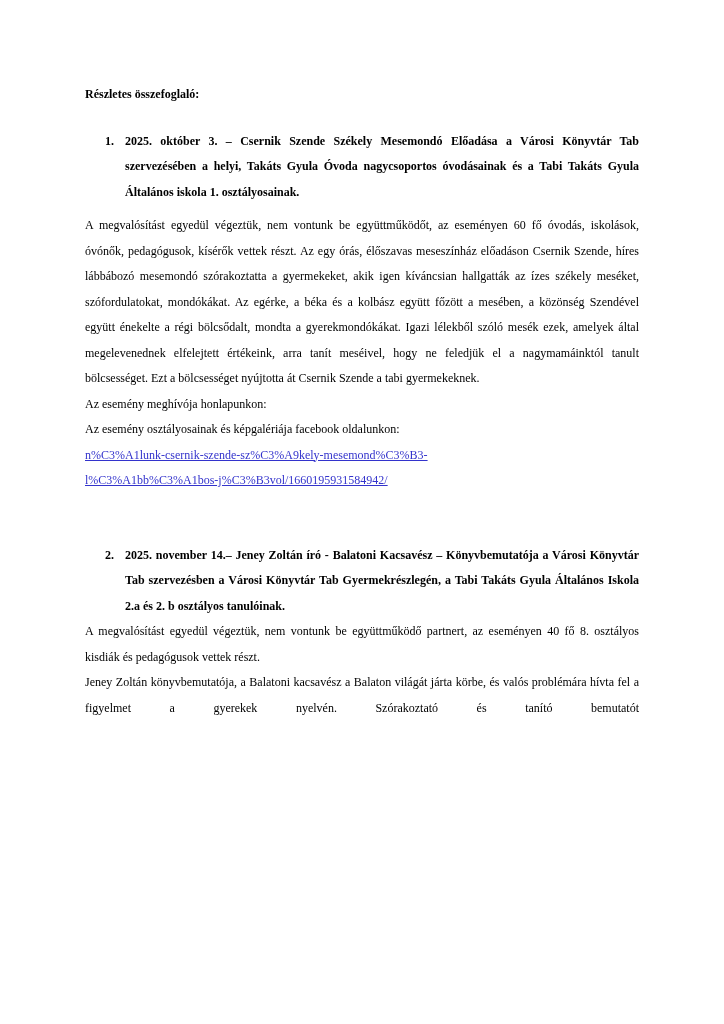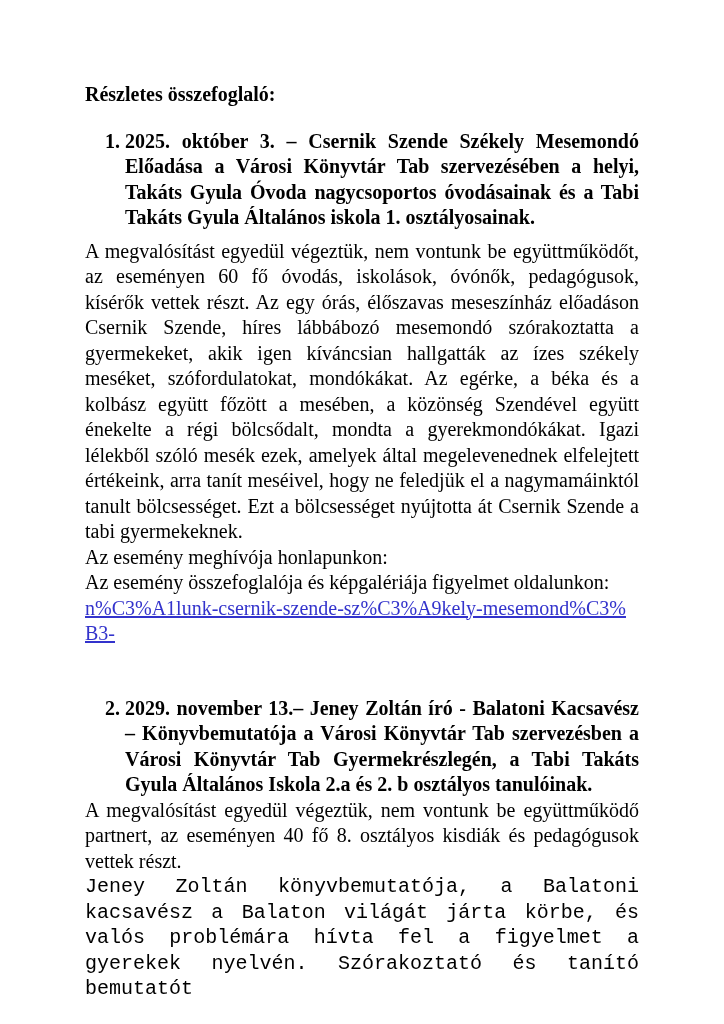--- a/index.html
+++ b/index.html
@@ -13,21 +13,21 @@
     overflow: hidden;
   }
   .page {
     width: 724px; height: 1024px;
     padding: 82px 85px 0 85px;
     background: #ffffff;
     overflow: hidden;
   }
   .page p, .page .list-item { 
     margin: 0;
-    font-size: 20px;
+    font-size: 12px;
     line-height: 25.5px;
   }
   .heading { font-weight: bold; }
   .intro { margin-top: 28px; }
   .list-item {
     display: flex;
     font-weight: bold;
   }
   .list-item.first  { margin-top: 21px; }
   .list-item.second { margin-top: 49px; }
@@ -38,21 +38,21 @@
   }
   .list-text {
     flex: 1 1 auto;
     text-align: justify;
   }
   .para { text-align: justify; }
   .para.after-list { margin-top: 8px; }
   .label1 { margin-top: 15px; }
   .label2 { margin-top: 28px; }
   .para2a { margin-top: 27px; }
-  .para2b { text-align: justify; text-align-last: justify; font-family: Liberation Mono, monospace; }
+  .para2b { text-align: justify; text-align-last: justify; }
   a.doc-link {
     color: var(--link-color);
     text-decoration: underline;
     word-break: break-all;
     cursor: pointer;
   }
   .link-line { display: block; }
 </style>
 </head>
 <body>
@@ -65,30 +65,31 @@
   <div class="list-item first">
     <span class="list-num">1.</span>
     <div class="list-text">2025. október 3. – Csernik Szende Székely Mesemondó Előadása a Városi Könyvtár Tab szervezésében a helyi, Takáts Gyula Óvoda nagycsoportos óvodásainak és a Tabi Takáts Gyula Általános iskola 1. osztályosainak.</div>
   </div>
 
   <p class="para after-list">A megvalósítást egyedül végeztük, nem vontunk be együttműködőt, az eseményen 60 fő óvodás, iskolások, óvónők, pedagógusok, kísérők vettek részt. Az egy órás, élőszavas meseszínház előadáson Csernik Szende, híres lábbábozó mesemondó szórakoztatta a gyermekeket, akik igen kíváncsian hallgatták az ízes székely meséket, szófordulatokat, mondókákat. Az egérke, a béka és a kolbász együtt főzött a mesében, a közönség Szendével együtt énekelte a régi bölcsődalt, mondta a gyerekmondókákat. Igazi lélekből szóló mesék ezek, amelyek által megelevenednek elfelejtett értékeink, arra tanít meséivel, hogy ne feledjük el a nagymamáinktól tanult bölcsességet. Ezt a bölcsességet nyújtotta át Csernik Szende a tabi gyermekeknek.</p>
 
   <p class="label1">Az esemény meghívója honlapunkon:</p>
 
 
-  <p class="label2">Az esemény összefoglalója és képgalériája figyelmet oldalunkon:</p>
+  <p class="label2">Az esemény osztályosainak és képgalériája facebook oldalunkon:</p>
 
   <p class="linkline">
     <a class="doc-link" href="#">
       <span class="link-line">n%C3%A1lunk-csernik-szende-sz%C3%A9kely-mesemond%C3%B3-</span>
+      <span class="link-line">l%C3%A1bb%C3%A1bos-j%C3%B3vol/1660195931584942/</span>
     </a>
   </p>
 
   <div class="list-item second">
     <span class="list-num">2.</span>
-    <div class="list-text">2029. november 13.– Jeney Zoltán író - Balatoni Kacsavész – Könyvbemutatója a Városi Könyvtár Tab szervezésben a Városi Könyvtár Tab Gyermekrészlegén, a Tabi Takáts Gyula Általános Iskola 2.a és 2. b osztályos tanulóinak.</div>
+    <div class="list-text">2025. november 14.– Jeney Zoltán író - Balatoni Kacsavész – Könyvbemutatója a Városi Könyvtár Tab szervezésben a Városi Könyvtár Tab Gyermekrészlegén, a Tabi Takáts Gyula Általános Iskola 2.a és 2. b osztályos tanulóinak.</div>
   </div>
 
   <p class="para para2a">A megvalósítást egyedül végeztük, nem vontunk be együttműködő partnert, az eseményen 40 fő 8. osztályos kisdiák és pedagógusok vettek részt.</p>
 
   <p class="para para2b">Jeney Zoltán könyvbemutatója, a Balatoni kacsavész a Balaton világát járta körbe, és valós problémára hívta fel a figyelmet a gyerekek nyelvén. Szórakoztató és tanító bemutatót</p>
 
 </div>
 
 </body></html>

